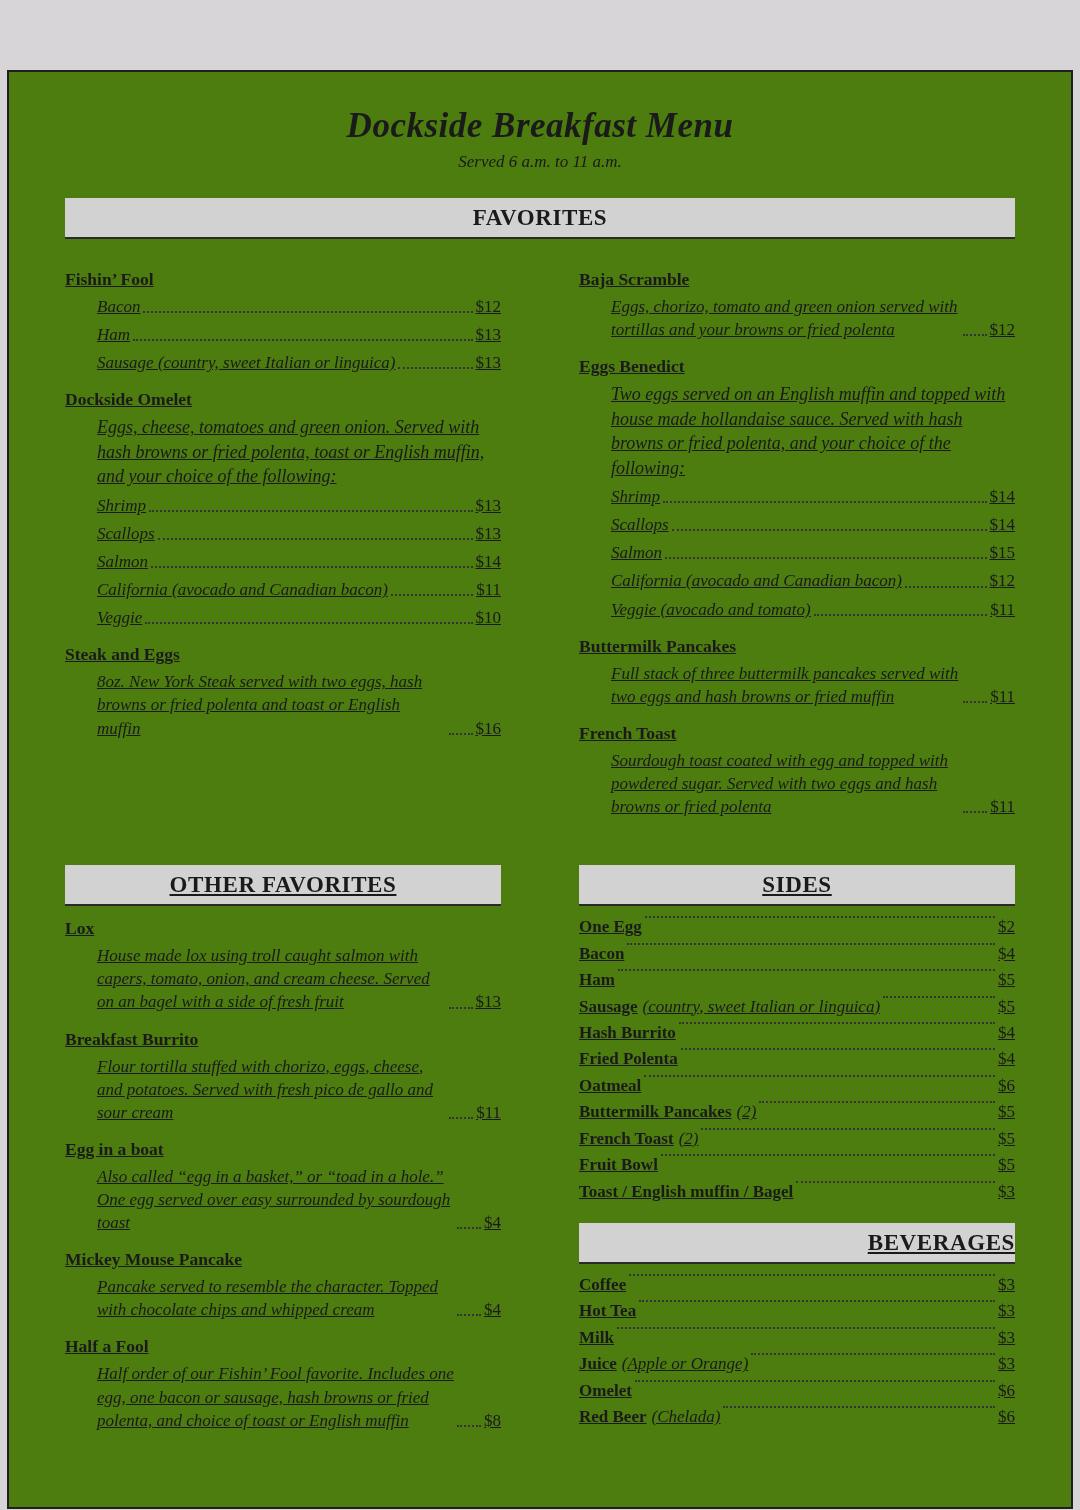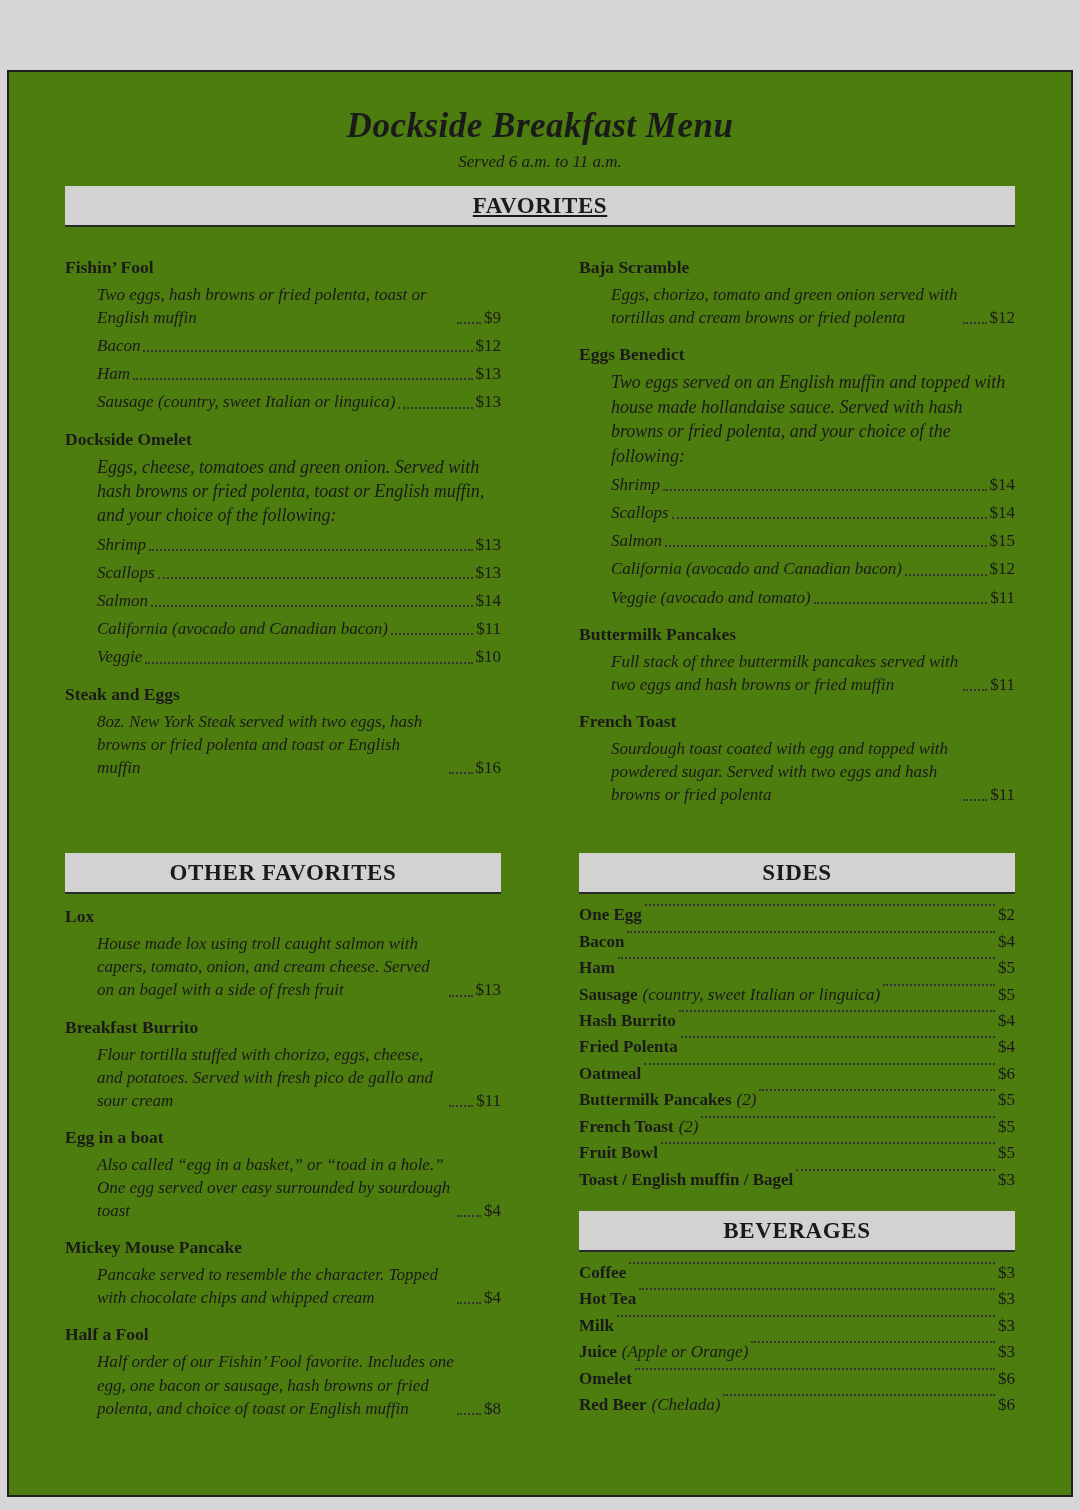--- a/index.html
+++ b/index.html
@@ -38,26 +38,27 @@
   }
   .section-bar {
     background: #d2d2d2;
     border-bottom: 2px solid #2a2a2a;
     text-align: center;
     font-weight: bold;
     font-size: 23px;
     letter-spacing: 0.6px;
     padding: 7px 0 6px 0;
   }
-  .section-bar.full { margin-top: 14px; text-decoration: underline; }
+  .section-bar.full { margin-top: 26px; }
   .columns {
     display: grid;
     grid-template-columns: 1fr 1fr;
     column-gap: 78px;
     margin-top: 30px;
+    text-decoration: underline;
   }
   .columns.row2 { margin-top: 42px; }
   .col { min-width: 0; }
   .group-name {
     font-weight: bold;
     font-size: 17.5px;
     margin: 15px 0 5px 0;
   }
   .menu-group:first-child > .group-name { margin-top: 0; }
   .group-desc {
@@ -89,44 +90,39 @@
   .simple-list { margin-top: 10px; }
   .list-line {
     display: flex;
     align-items: flex-start;
     font-size: 17px;
     line-height: 1.32;
     margin: 4px 0;
   }
   .list-name { font-weight: bold; flex: 0 1 auto; }
   .list-note { font-style: italic; margin-left: 5px; flex: 0 1 auto; }
-  .section-bar.bev { margin-top: 20px; }
+  .section-bar.bev { margin-top: 20px; text-align: right; }
   .groups-wrap { margin-top: 12px; }
 </style>
 </head>
 <body>
 
 <div class="canvas">
   <div class="page">
 
     <h1 class="page-title">Dockside Breakfast Menu</h1>
     <div class="page-subtitle">Served 6 a.m. to 11 a.m.</div>
 
     <div class="section-bar full">FAVORITES</div>
 
     <div class="columns">
       <div id="fav-left" class="col">
           <div class="menu-group">
             <div class="group-name">Fishin’ Fool</div>
             <div class="menu-line">
-              <span class="item-text">Two eggs, hash browns or fried polenta, toast or English muffin</span>
-              <span class="leader"></span>
-              <span class="item-price">$9</span>
-            </div>
-            <div class="menu-line">
               <span class="item-text">Bacon</span>
               <span class="leader"></span>
               <span class="item-price">$12</span>
             </div>
             <div class="menu-line">
               <span class="item-text">Ham</span>
               <span class="leader"></span>
               <span class="item-price">$13</span>
             </div>
             <div class="menu-line">
@@ -170,21 +166,21 @@
               <span class="item-text">8oz. New York Steak served with two eggs, hash browns or fried polenta and toast or English muffin</span>
               <span class="leader"></span>
               <span class="item-price">$16</span>
             </div>
           </div>
         </div>
       <div id="fav-right" class="col">
           <div class="menu-group">
             <div class="group-name">Baja Scramble</div>
             <div class="menu-line">
-              <span class="item-text">Eggs, chorizo, tomato and green onion served with tortillas and cream browns or fried polenta</span>
+              <span class="item-text">Eggs, chorizo, tomato and green onion served with tortillas and your browns or fried polenta</span>
               <span class="leader"></span>
               <span class="item-price">$12</span>
             </div>
           </div>
           <div class="menu-group">
             <div class="group-name">Eggs Benedict</div>
             <div class="group-desc">Two eggs served on an English muffin and topped with house made hollandaise sauce. Served with hash browns or fried polenta, and your choice of the following:</div>
             <div class="menu-line">
               <span class="item-text">Shrimp</span>
               <span class="leader"></span>

